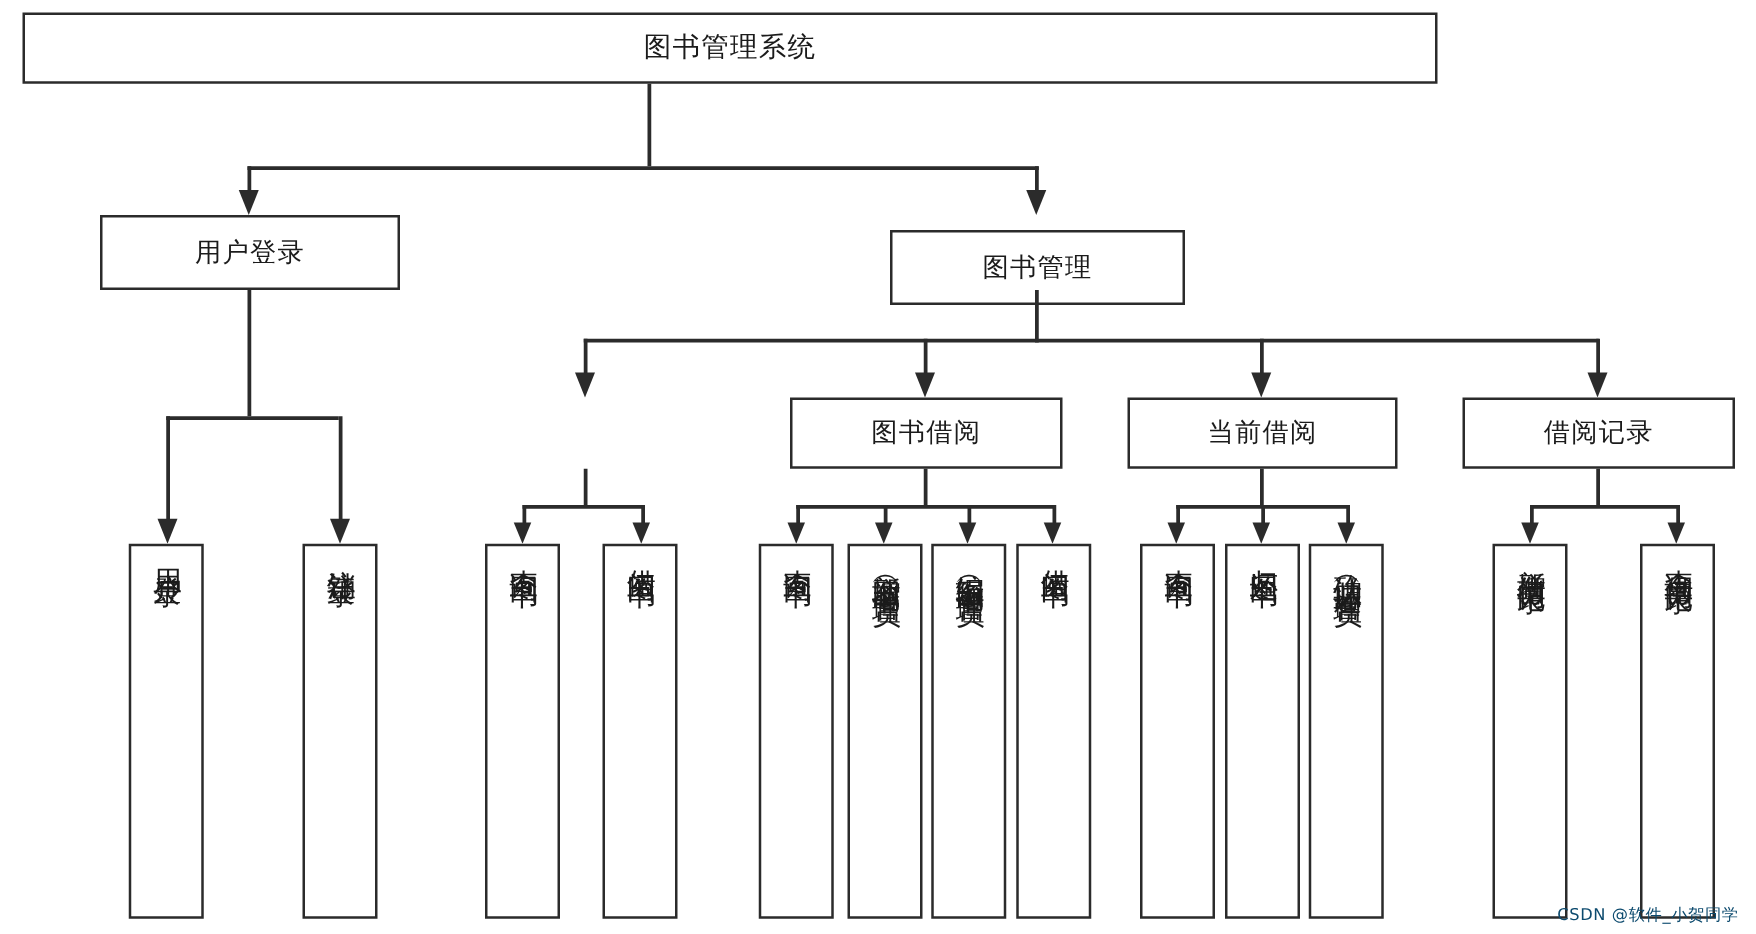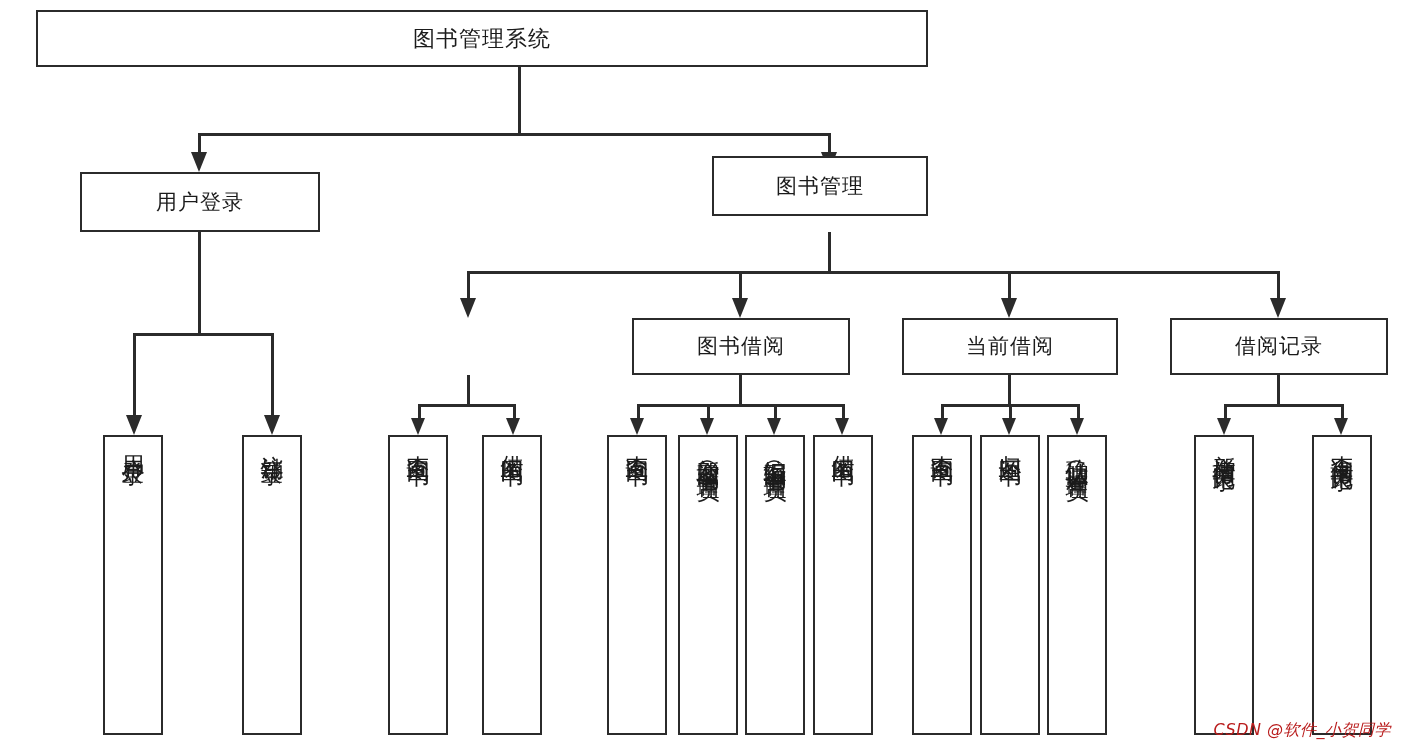--- a/index.html
+++ b/index.html
@@ -29,26 +29,26 @@
   }
   .node .label{
     font-size:21px;
     line-height:1.15;
     letter-spacing:1px;
     color:#1b1b1b;
     white-space:nowrap;
   }
 
   
-  #node-root{ left:36px; top:10px; width:892px; height:57px; }
+  #node-root{ left:18px; top:10px; width:1132px; height:57px; }
   #node-root .label{ font-size:22px; }
 
   
   #node-user-login{ left:80px; top:172px; width:240px; height:60px; }
-  #node-book-manage{ left:712px; top:156px; width:216px; height:60px; }
+  #node-book-manage{ left:712px; top:184px; width:236px; height:60px; }
 
   
   .lvl2{ top:318px; height:57px; }
   #node-new-book{ left:360px; width:218px; }
   #node-book-borrow{ left:632px; width:218px; }
   #node-current-borrow{ left:902px; width:216px; }
   #node-borrow-record{ left:1170px; width:218px; }
 
   
   .leaf{
@@ -113,26 +113,25 @@
     border-left:7px solid transparent;
     border-right:7px solid transparent;
     border-top:17px solid #2b2b2b;
   }
 
   
   #watermark{
     position:absolute;
     right:14px;
     bottom:6px;
-    font-size:16px;
-    color:#b91c1c;
+    font-size:13px;
+    color:#0c4a6e;
     letter-spacing:0.5px;
     white-space:nowrap;
     user-select:none;
-    font-style:italic;
   }
 </style>
 </head>
 <body>
 
 <div id="canvas">
 
   <div class="node" id="node-root">
     <span class="label">图书管理系统</span>
   </div>

